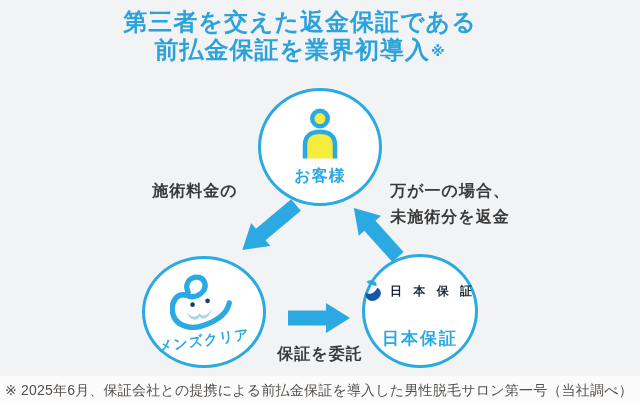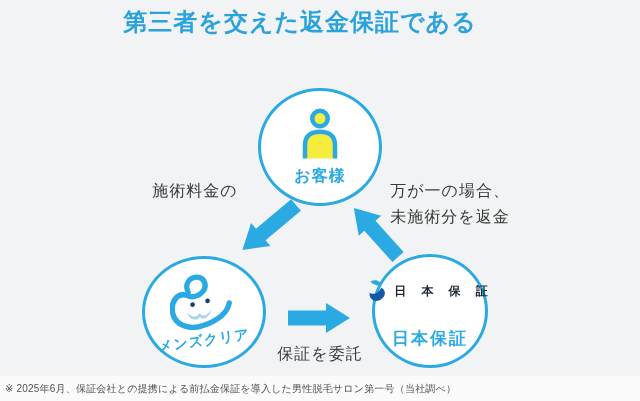--- a/index.html
+++ b/index.html
@@ -36,21 +36,21 @@
     border:3px solid #2aa9e2;
     border-radius:50%;
     box-sizing:border-box;
     display:flex;
     flex-direction:column;
     align-items:center;
     justify-content:center;
   }
   .node-customer{left:258px;top:88px;width:124px;height:118px;}
   .node-mensclear{left:142px;top:256px;width:124px;height:112px;}
-  .node-guarantor{left:372px;top:254px;width:116px;height:114px;font-family:Liberation Mono, monospace;}
+  .node-guarantor{left:362px;top:254px;width:116px;height:114px;}
 
   .node-label-blue{
     color:#2aa9e2;
     font-weight:bold;
     letter-spacing:1px;
   }
   .customer-label{font-size:16px;margin-top:6px;}
   .mensclear-label{font-size:14px;margin-top:2px;transform:rotate(-8deg);}
   .guarantor-label{font-size:17px;margin-top:23px;letter-spacing:2px;}
 
@@ -64,51 +64,52 @@
     color:#1c2533;
     font-weight:bold;
     font-size:12px;
     letter-spacing:4px;
     white-space:nowrap;
   }
   
   .flow-label{
     position:absolute;
     color:#3a3a3a;
-    font-weight:normal;
+    font-weight:bold;
     font-size:16px;
     line-height:26px;
     text-align:center;
     letter-spacing:1px;
   }
   .label-payment{left:125px;top:178px;width:140px;}
   .label-refund{left:372px;top:178px;width:156px;}
   .label-entrust{left:255px;top:341px;width:130px;font-size:16px;}
   
   .arrows-layer{position:absolute;left:0;top:0;width:640px;height:401px;pointer-events:none;}
   .arrow{fill:#2aa9e2;}
   
   .foot-strip{
     position:absolute;left:0;top:376px;width:640px;height:25px;
     background:#fbfbfc;
   }
   .footnote{
     position:absolute;left:5px;top:382px;width:630px;
     color:#54504c;
-    font-size:10px;
+    font-size:14px;
     letter-spacing:0.2px;
   }
 </style>
 </head>
 <body>
 
 <div class="stage">
 
   <div class="title">
     <div>第三者を交えた返金保証である</div>
+    <div><span>前払金保証を業界初導入</span><span class="note-mark">※</span></div>
   </div>
 
   <svg class="arrows-layer" viewBox="0 0 640 401">
 
     <g transform="translate(296,205) rotate(140)">
       <polygon class="arrow" points="0,-7.5 46,-7.5 46,-15 70,0 46,15 46,7.5 0,7.5"></polygon>
     </g>
 
     <g transform="translate(398,257) rotate(-132)">
       <polygon class="arrow" points="0,-7.5 42,-7.5 42,-15 66,0 42,15 42,7.5 0,7.5"></polygon>

